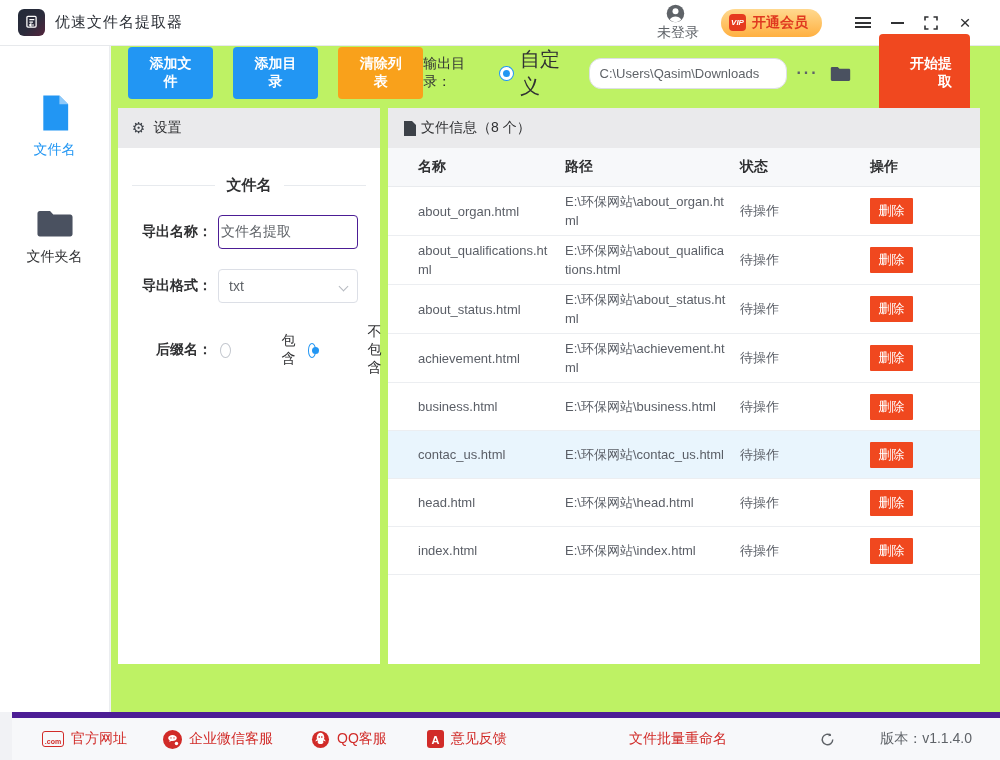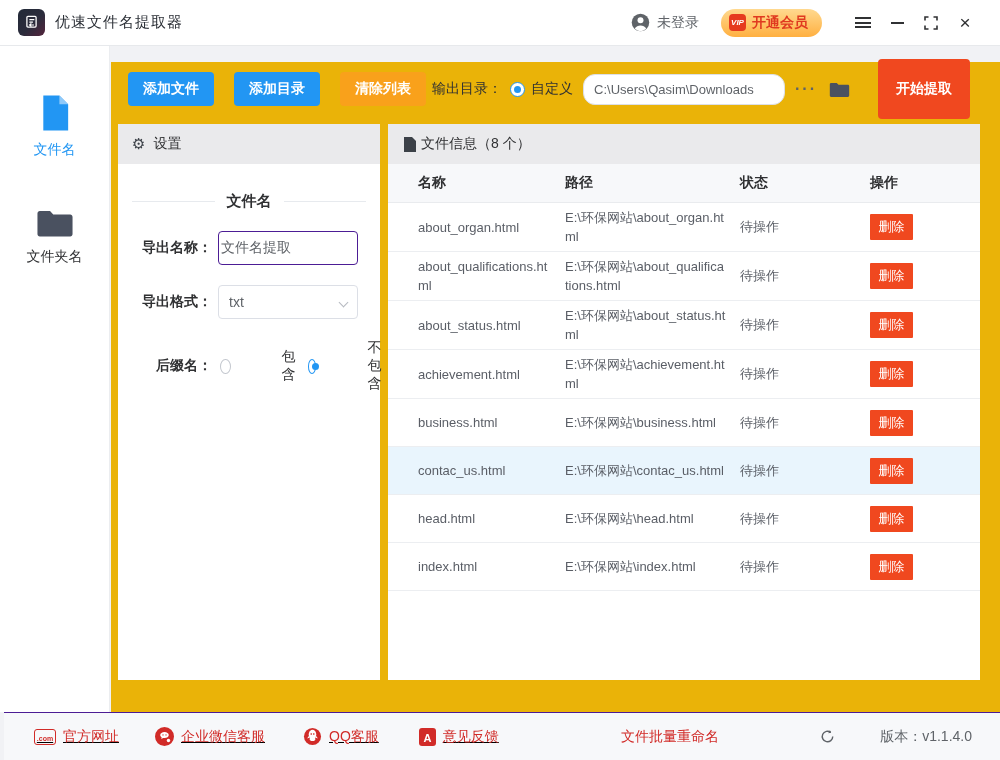--- a/index.html
+++ b/index.html
@@ -4,53 +4,53 @@
 <style>
   * { margin:0; padding:0; box-sizing:border-box; }
   html,body { width:1000px; height:760px; font-family:"Liberation Sans","DejaVu Sans",sans-serif; background:#f1f2f5; overflow:hidden; }
   .app { position:relative; width:1000px; height:760px; }
 
   
   .titlebar { position:absolute; top:0; left:0; right:0; height:46px; background:#fff; border-bottom:1px solid #e7e9ec; display:flex; align-items:center; padding:0 18px; }
   .app-icon { width:27px; height:27px; border-radius:6px; background:linear-gradient(135deg,#222a38 0%,#2b2c3c 55%,#55243c 100%); display:flex; align-items:center; justify-content:center; }
   .app-title { font-size:15px; color:#2b2f36; margin-left:10px; letter-spacing:1px; }
   .tb-right { margin-left:auto; display:flex; align-items:center; }
-  .login { display:flex; align-items:center; color:#5f6368; font-size:14px; cursor:pointer; }
+  .login { display:flex; align-items:center; color:#5f6368; font-size:14px; cursor:pointer;flex-direction:column; }
   .login .lbl { margin-left:6px; }
   .vip-btn { margin-left:22px; display:flex; align-items:center; background:linear-gradient(180deg,#ffd98f,#ffb041); border-radius:15px; padding:5px 14px 5px 8px; cursor:pointer; }
   .vip-badge { width:17px; height:17px; background:#e63a1f; border-radius:4px; color:#fff; font-size:8px; font-weight:bold; display:flex; align-items:center; justify-content:center; font-style:italic; }
   .vip-txt { color:#e03a20; font-size:14px; font-weight:bold; margin-left:6px; }
   .win-ctl { display:flex; align-items:center; margin-left:24px; }
   .win-ctl .wbtn { width:34px; height:30px; display:flex; align-items:center; justify-content:center; cursor:pointer; color:#303133; }
   .burger { width:16px; height:11px; border-top:2px solid #303133; border-bottom:2px solid #303133; position:relative; }
   .burger::after { content:''; position:absolute; left:0; right:0; top:2.5px; height:2px; background:#303133; }
   .minus { width:13px; height:2px; background:#303133; }
   .close-x { font-size:19px; line-height:1; color:#303133; }
 
   
   .sidebar { position:absolute; top:46px; left:0; width:110px; bottom:48px; background:#fff; border-right:1px solid #ebedf0; }
   .side-item { margin-top:48px; display:flex; flex-direction:column; align-items:center; cursor:pointer; }
   .side-item .lbl { margin-top:9px; font-size:14px; color:#303133; }
   .side-item.active .lbl { color:#2296f3; }
 
   
-  .content { position:absolute; top:46px; left:111px; right:0; bottom:48px; background:#eab308;margin-top:16px; }
+  .content { position:absolute; top:46px; left:111px; right:0; bottom:48px; background:#bef264; }
 
   
   .toolbar { position:absolute; top:10px; left:17px; right:30px; height:34px; display:flex; align-items:center; }
   .btn { border:none; border-radius:4px; color:#fff; font-size:14px; font-weight:bold; padding:8px 15px; cursor:pointer; font-family:inherit; }
   .btn.blue { background:#2296f3; margin-right:20px; }
   .btn.orange { background:#f9a11b; }
   .btn.red { background:#f0481f; padding:21px 18px;text-align:right; }
   .outgrp { margin-left:auto; display:flex; align-items:center; }
   .outgrp .olabel { font-size:14px; color:#303133; }
   .radio { width:15px; height:15px; border-radius:50%; border:1px solid #c4c8cf; background:#fff; display:inline-block; position:relative; cursor:pointer; }
   .radio.checked { border-color:#2296f3; }
   .radio.checked::after { content:''; position:absolute; left:3px; top:3px; width:7px; height:7px; border-radius:50%; background:#2296f3; }
-  .outgrp .rlabel { font-size:14px; color:#303133; margin:0 10px 0 6px; }
+  .outgrp .rlabel { font-size:20px; color:#303133; margin:0 10px 0 6px; }
   .path-input { width:202px; height:31px; border:1px solid #dcdfe6; border-radius:12px; background:#fff; font-size:13px; color:#5f6368; padding:0 10px; font-family:inherit; }
   .dots { color:#5f6368; font-size:16px; font-weight:bold; letter-spacing:2px; margin:0 12px 0 10px; cursor:pointer; }
   .folder-btn { cursor:pointer; display:flex; align-items:center; margin-right:28px; }
 
   
   .panel { position:absolute; top:62px; background:#fff; }
   .panel-head { height:40px; background:#eaeaec; display:flex; align-items:center; padding:0 14px; font-size:14px; color:#303133; }
   .settings { left:7px; width:262px; height:556px; }
   .settings .panel-head .gear { font-family:"DejaVu Sans",sans-serif; font-size:15px; color:#3c4148; margin-right:8px; }
   .sec-title { display:flex; align-items:center; margin:28px 14px 0 14px; }
@@ -69,21 +69,21 @@
   .filetable .panel-head { padding:0 16px; }
   .cols, .trow { display:grid; grid-template-columns:147px 175px 130px 1fr; padding-left:30px; align-items:center; }
   .cols { height:39px; background:#f7f8fa; border-bottom:1px solid #e9ebee; font-size:14px; font-weight:bold; color:#303133; }
   .trow { border-bottom:1px solid #eceef1; font-size:13px; color:#5a5e66; min-height:48px; padding-top:5px; padding-bottom:5px; }
   .trow.highlight { background:#e9f5fd; }
   .cell-path { width:162px; word-break:break-all; line-height:19px; }
   .cell-name { width:140px; word-break:break-all; line-height:19px; }
   .del-btn { width:43px; height:26px; background:#f0481f; color:#fff; border:none; border-radius:1px; font-size:13px; cursor:pointer; font-family:inherit; }
 
   
-  .footer { position:absolute; left:4px; right:0; bottom:0; height:48px; background:#f7f8fa; border-top:1px solid #4c1d95; display:flex; align-items:center;text-decoration:underline; }
+  .footer { position:absolute; left:12px; right:0; bottom:0; height:48px; background:#f7f8fa; border-top:6px solid #4c1d95; display:flex; align-items:center; }
   .flink { display:flex; align-items:center; cursor:pointer; color:#d12b28; font-size:14px; }
   .flink .ftxt { margin-left:7px; }
   .flink-1 { margin-left:30px; } .flink-2 { margin-left:36px; } .flink-3 { margin-left:38px; } .flink-4 { margin-left:40px; }
   .center-link { position:absolute; left:617px; color:#d12b28; font-size:14px; cursor:pointer; }
   .version { position:absolute; right:28px; display:flex; align-items:center; color:#5f6368; font-size:14px;gap:38px; }
   .version svg { margin-right:7px; }
   .com-icon { width:22px; height:16px; border:1.5px solid #d12b28; border-radius:3px; font-size:7px; color:#d12b28; display:flex; align-items:flex-end; justify-content:center; font-weight:bold; line-height:1.2; }
 </style>
 </head>
 <body>

